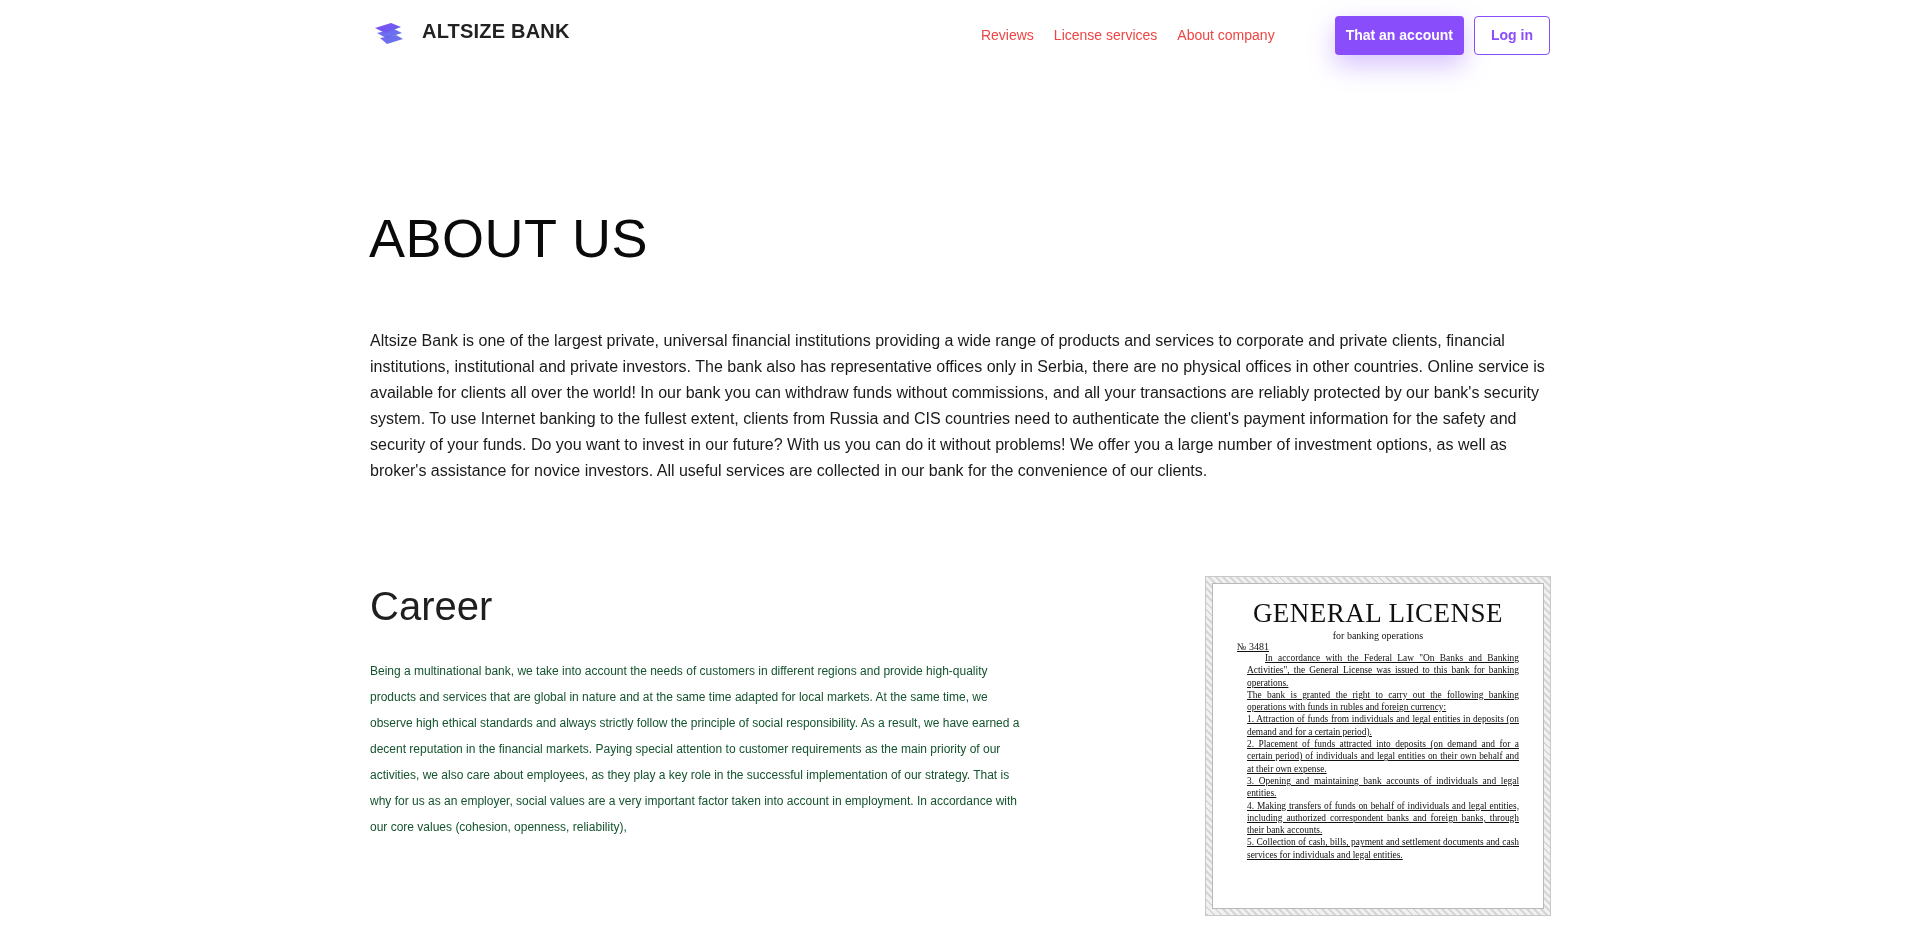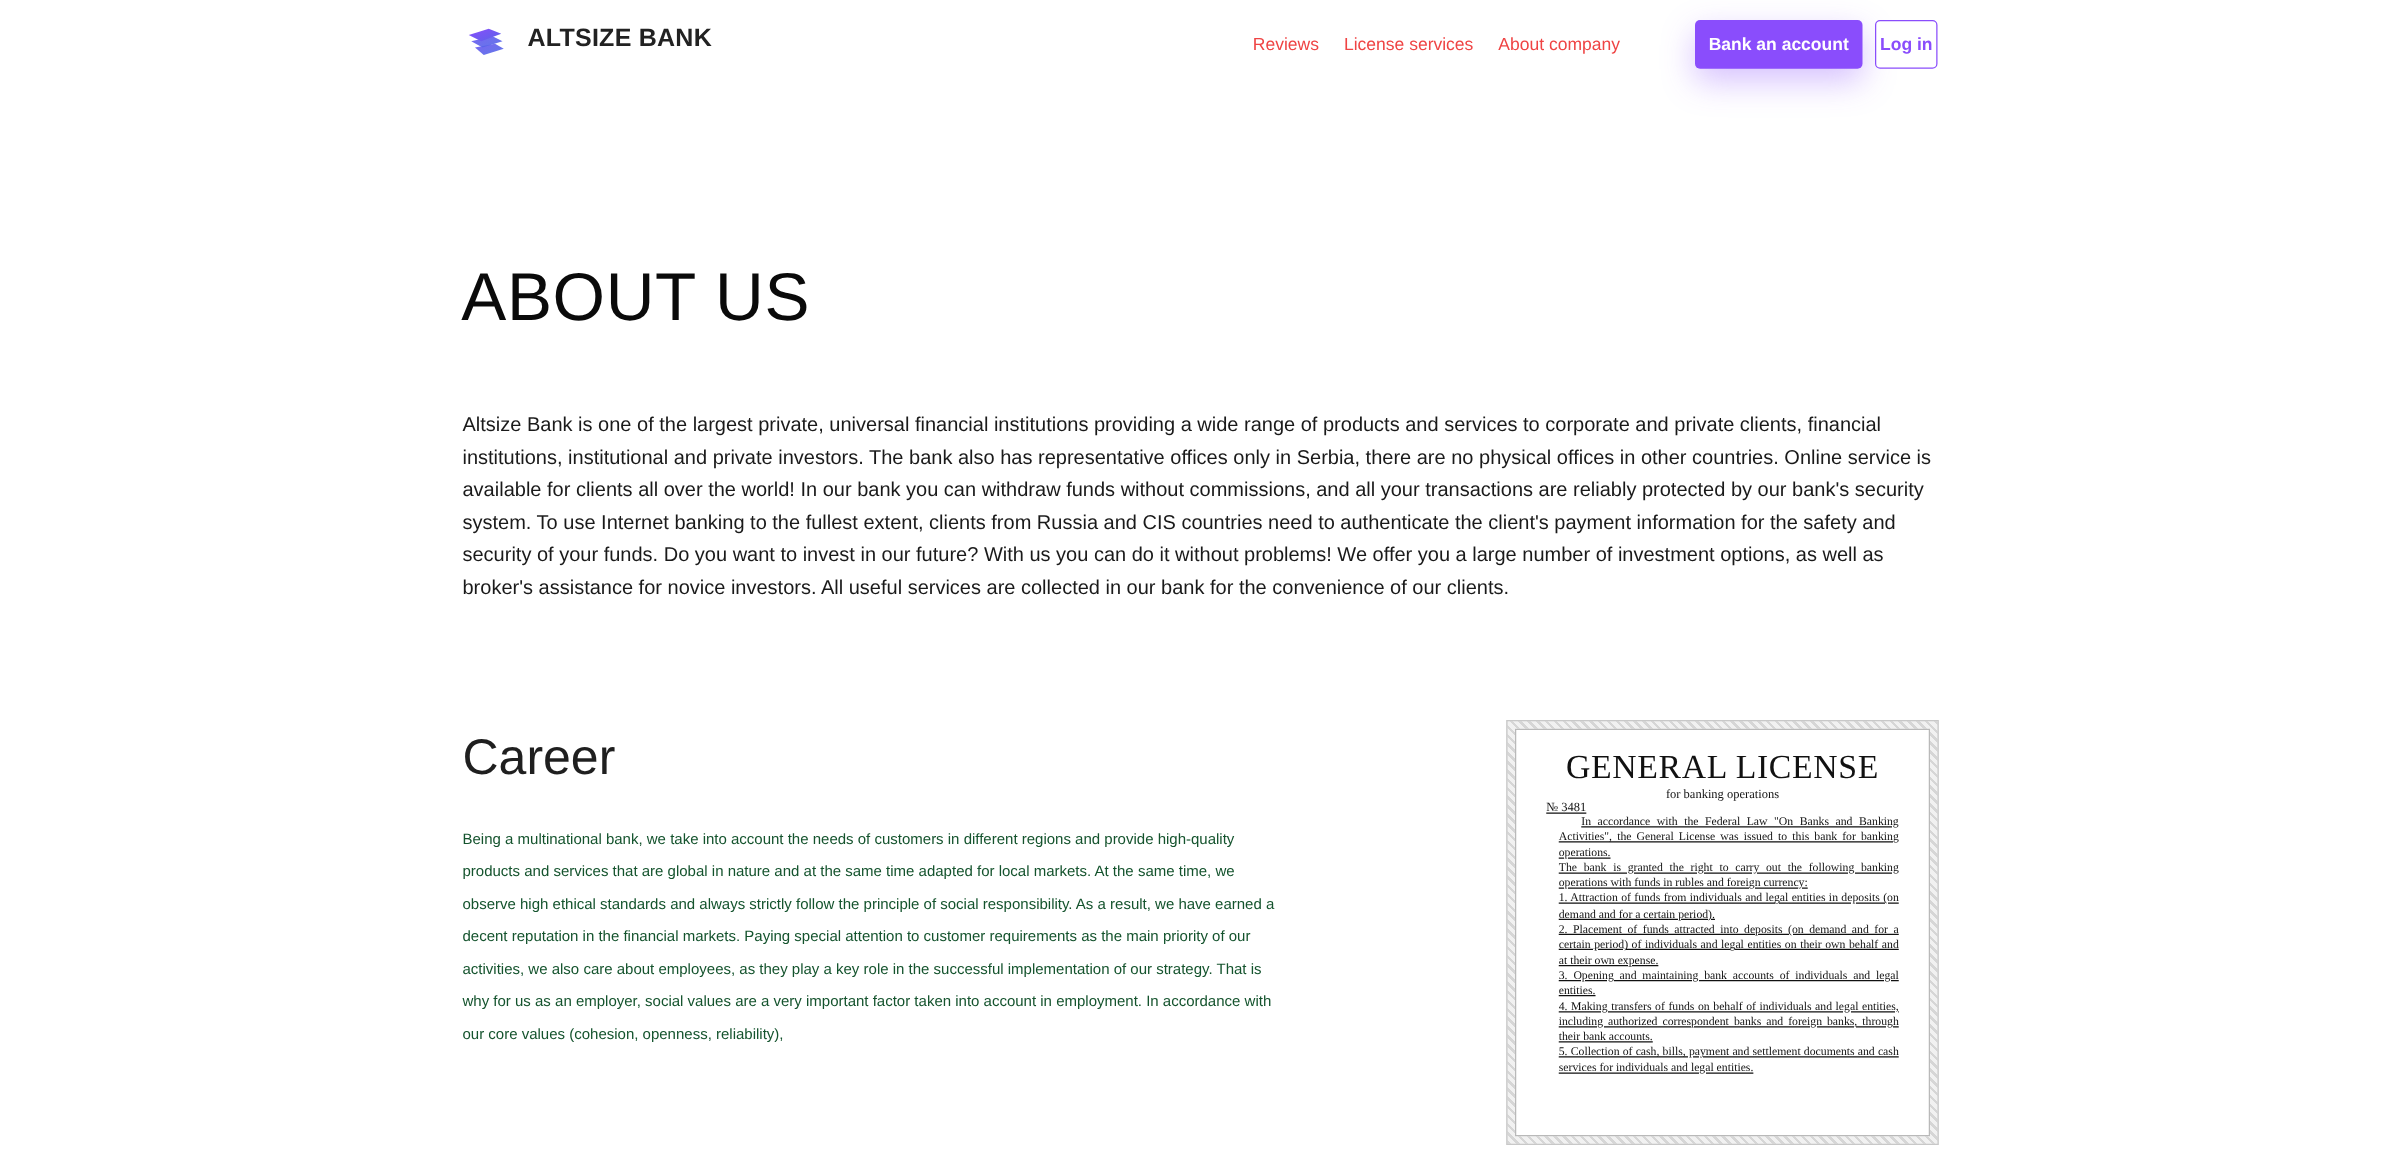--- a/index.html
+++ b/index.html
@@ -61,21 +61,21 @@
       font-weight: 700;
       border: none;
       border-radius: 4px;
       box-shadow: 0 10px 26px rgba(138, 77, 252, 0.35);
       margin-right: 10px;
       cursor: pointer;
       font-family: "Liberation Sans", sans-serif;
     }
     .btn-outline {
       height: 39px;
-      padding: 0 3px;
+      padding: 0 16px;
       background: #fff;
       color: #8a4dfc;
       font-size: 14px;
       font-weight: 700;
       border: 1px solid #8a4dfc;
       border-radius: 4px;
       cursor: pointer;
       font-family: "Liberation Sans", sans-serif;
     }
     
@@ -188,21 +188,21 @@
       </svg>
       <span class="brand-name">ALTSIZE BANK</span>
     </a>
 
     <div class="right-nav">
       <nav class="nav-links">
         <a class="nav-link">Reviews</a>
         <a class="nav-link">License services</a>
         <a class="nav-link">About company</a>
       </nav>
-      <button class="btn-primary">Bank an account</button>
+      <button class="btn-primary">That an account</button>
       <button class="btn-outline">Log in</button>
     </div>
   </header>
 
   <main>
     <h1 class="page-title">ABOUT US</h1>
     <p class="intro">Altsize Bank is one of the largest private, universal financial institutions providing a wide range of products and services to corporate and private clients, financial institutions, institutional and private investors. The bank also has representative offices only in Serbia, there are no physical offices in other countries. Online service is available for clients all over the world! In our bank you can withdraw funds without commissions, and all your transactions are reliably protected by our bank's security system. To use Internet banking to the fullest extent, clients from Russia and CIS countries need to authenticate the client's payment information for the safety and security of your funds. Do you want to invest in our future? With us you can do it without problems! We offer you a large number of investment options, as well as broker's assistance for novice investors. All useful services are collected in our bank for the convenience of our clients.</p>
 
     <section class="career">
       <div class="career-text">

